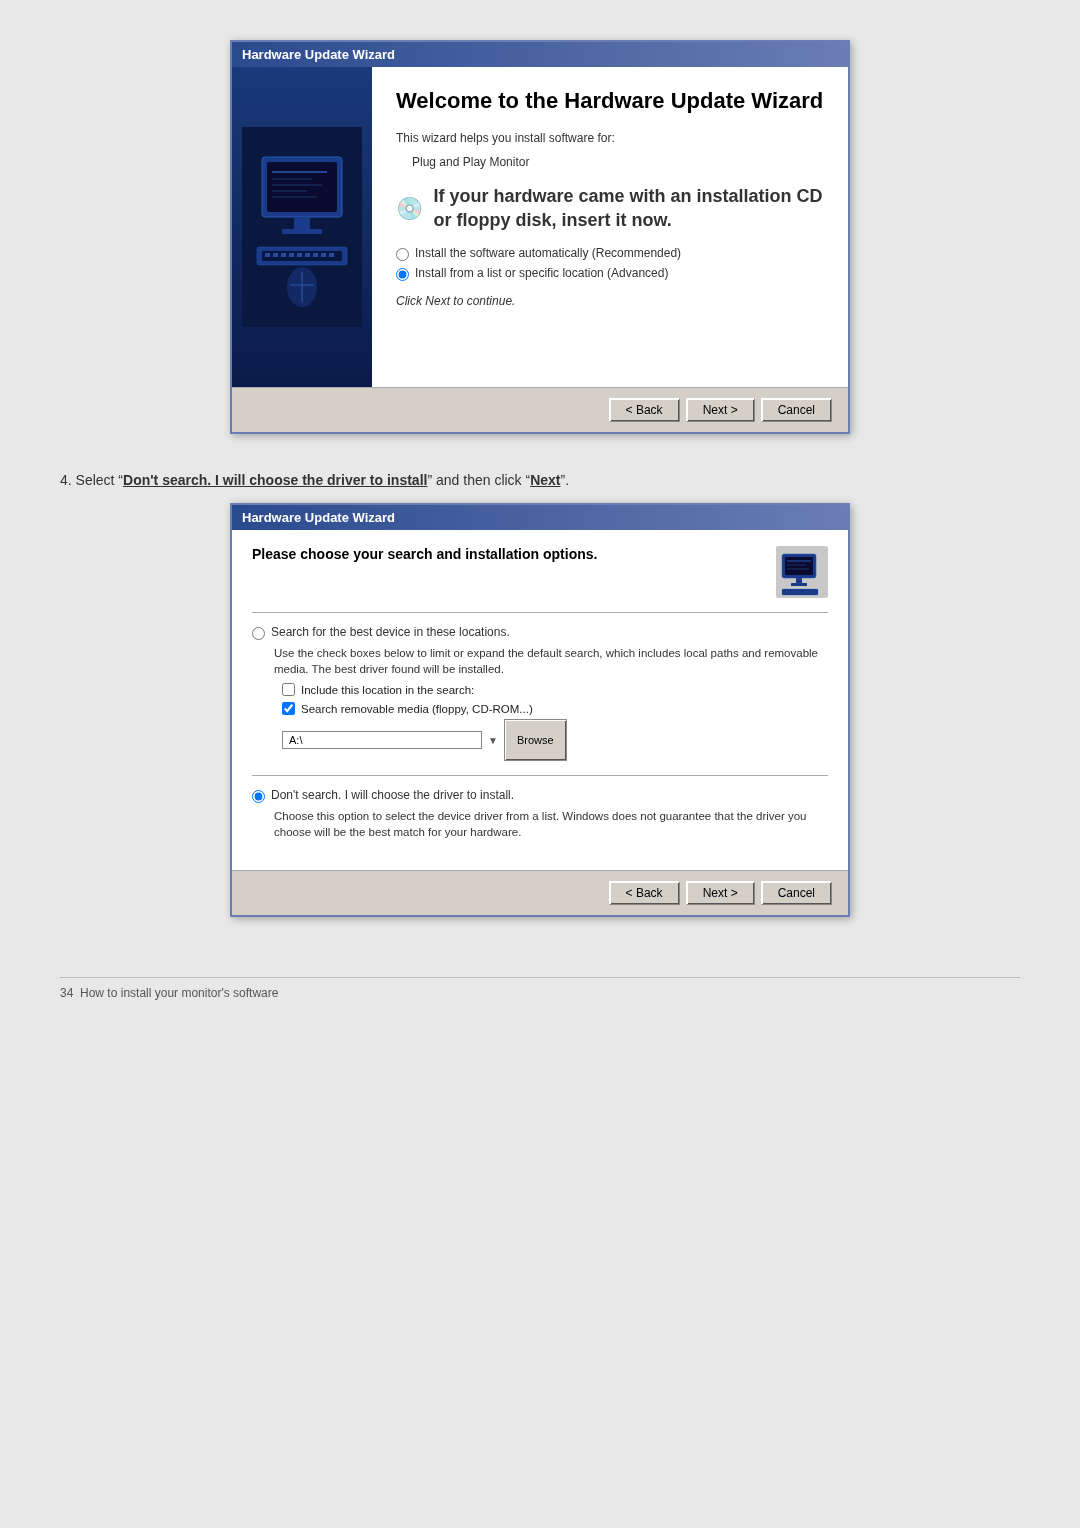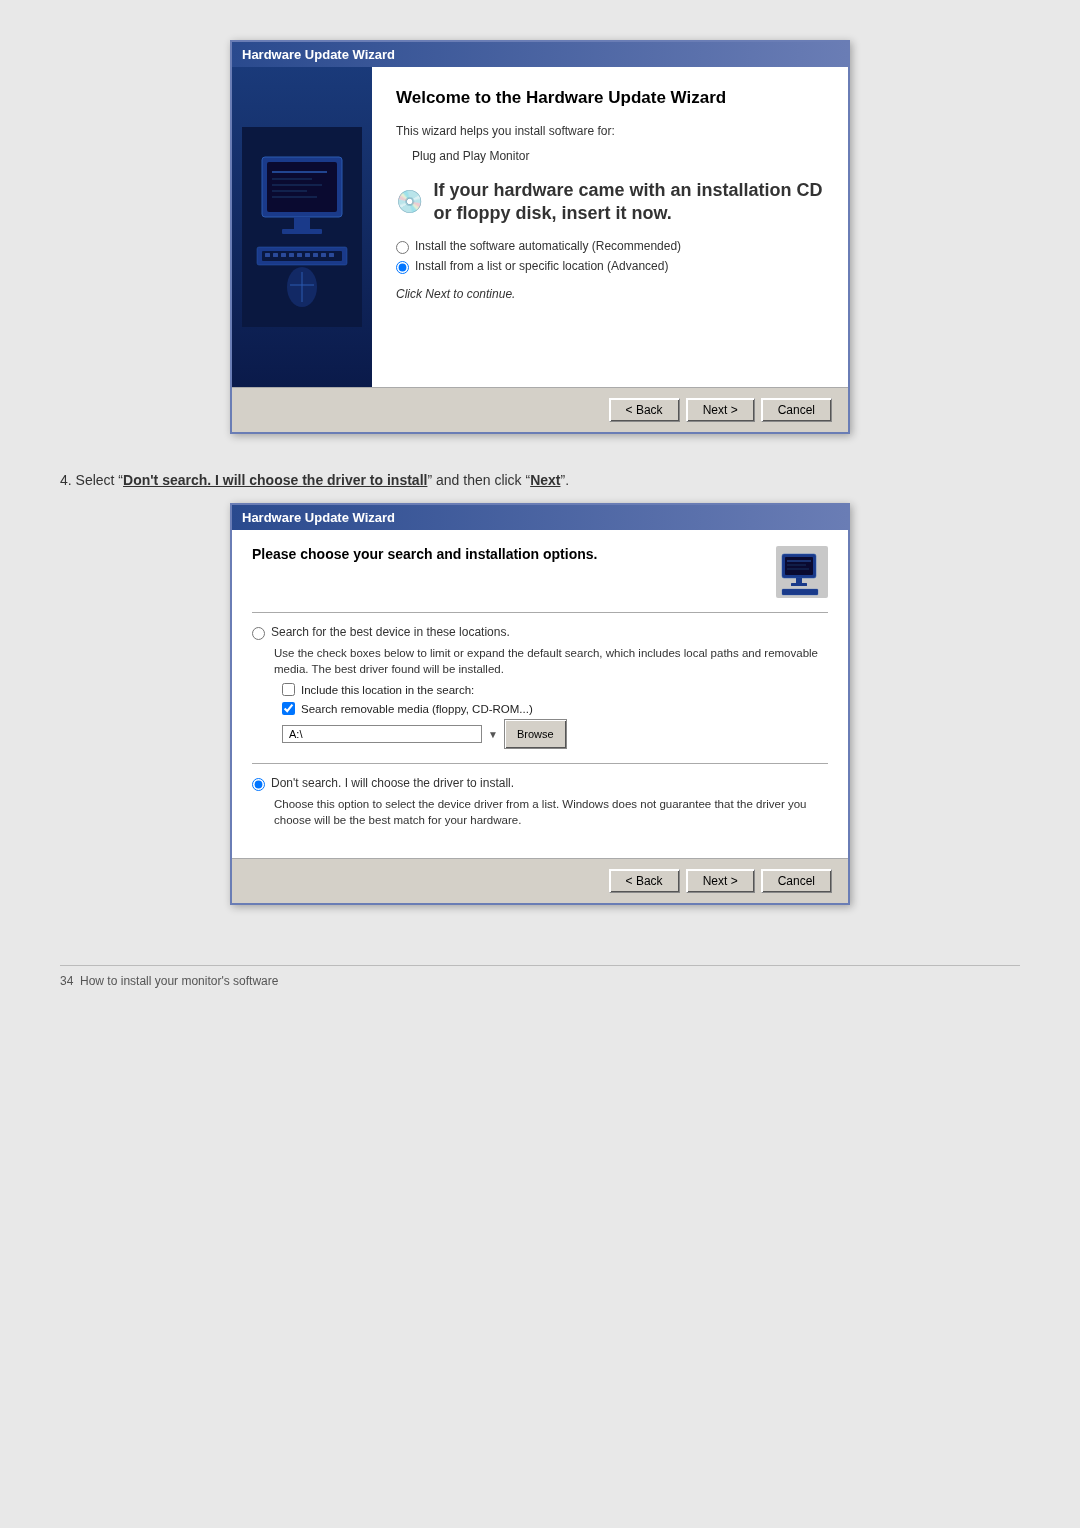--- a/index.html
+++ b/index.html
@@ -59,21 +59,21 @@
       justify-content: center;
       overflow: hidden;
     }
     
     .wizard-content {
       flex: 1;
       padding: 20px 24px;
       background: white;
     }
     .wizard-content h2 {
-      font-size: 17px;
+      font-size: 22px;
       font-weight: bold;
       color: #000;
       margin-bottom: 14px;
       line-height: 1.3;
     }
     .wizard-content p {
       font-size: 12px;
       color: #333;
       margin-bottom: 8px;
       line-height: 1.4;
@@ -186,21 +186,21 @@
     .location-input {
       border: 1px solid #888;
       padding: 2px 6px;
       font-size: 11px;
       width: 200px;
       background: white;
     }
     .browse-btn {
       background: #d4d0c8;
       border: 1px solid #888;
-      padding: 8px 12px;
+      padding: 14px 12px;
       font-size: 11px;
       cursor: pointer;
       box-shadow: inset 1px 1px 0 #fff, inset -1px -1px 0 #555;
     }
     .page-footer {
       margin-top: 60px;
       font-size: 12px;
       color: #555;
       border-top: 1px solid #bbb;
       padding-top: 8px;

